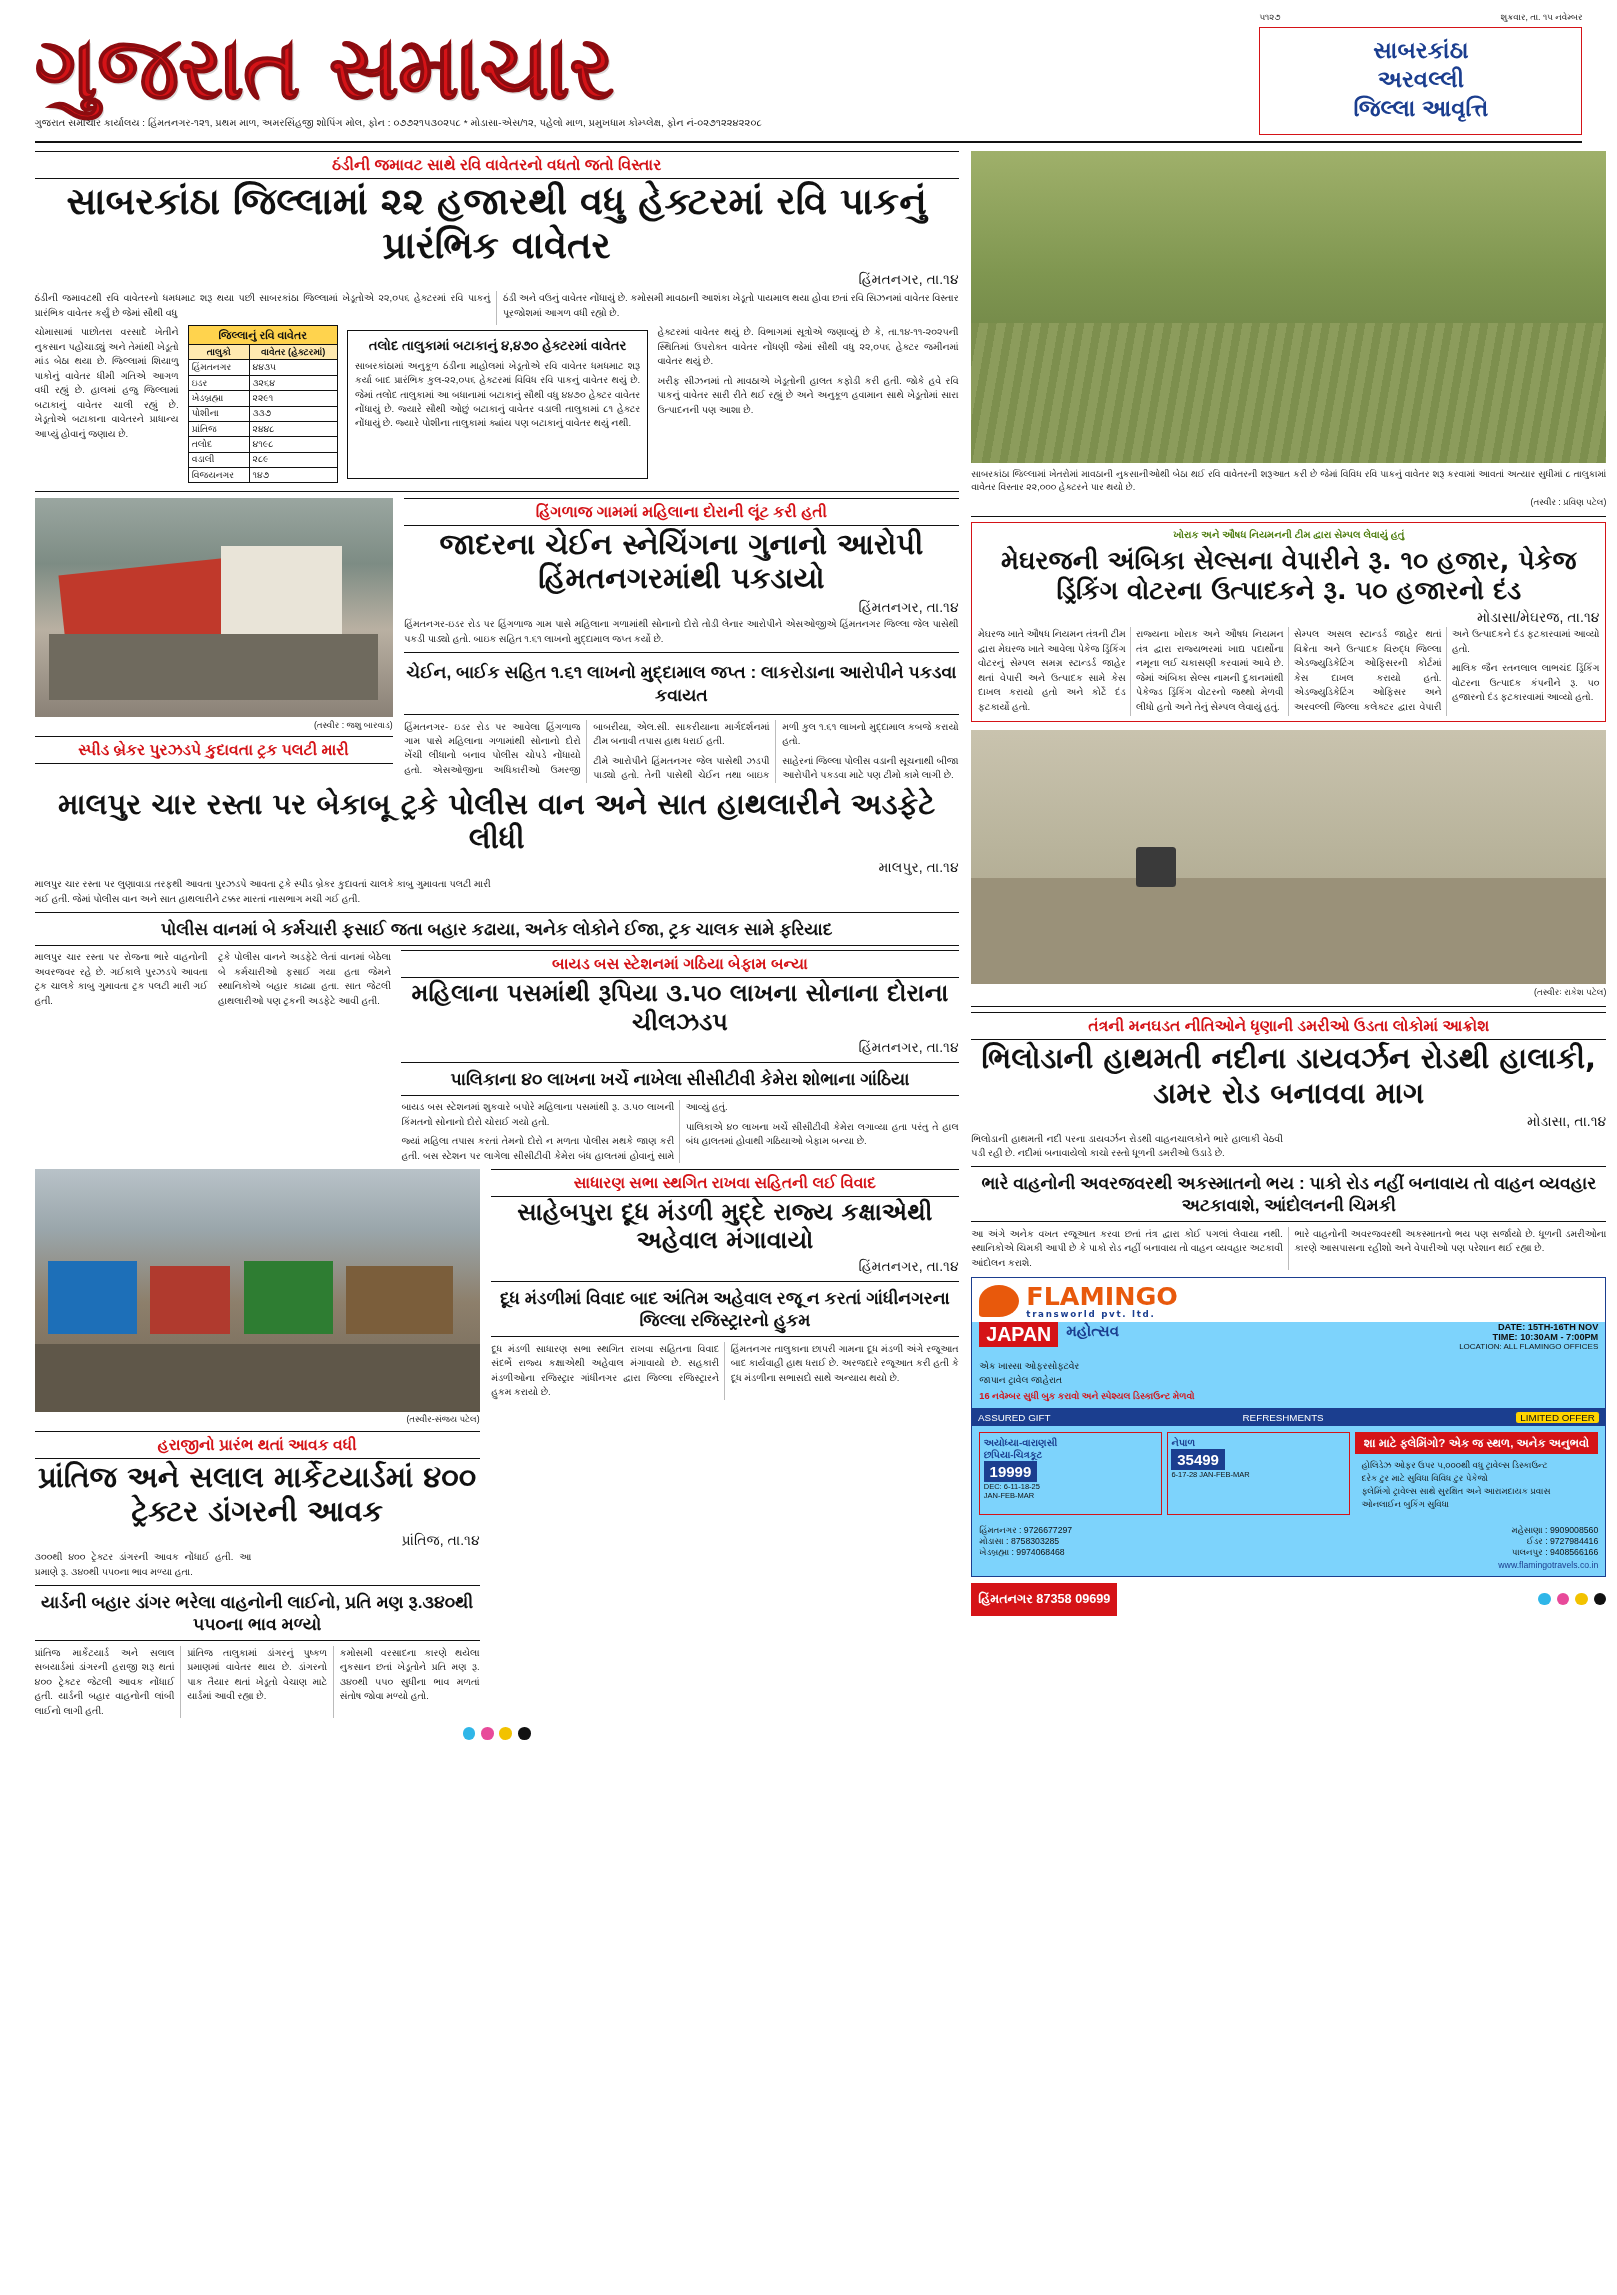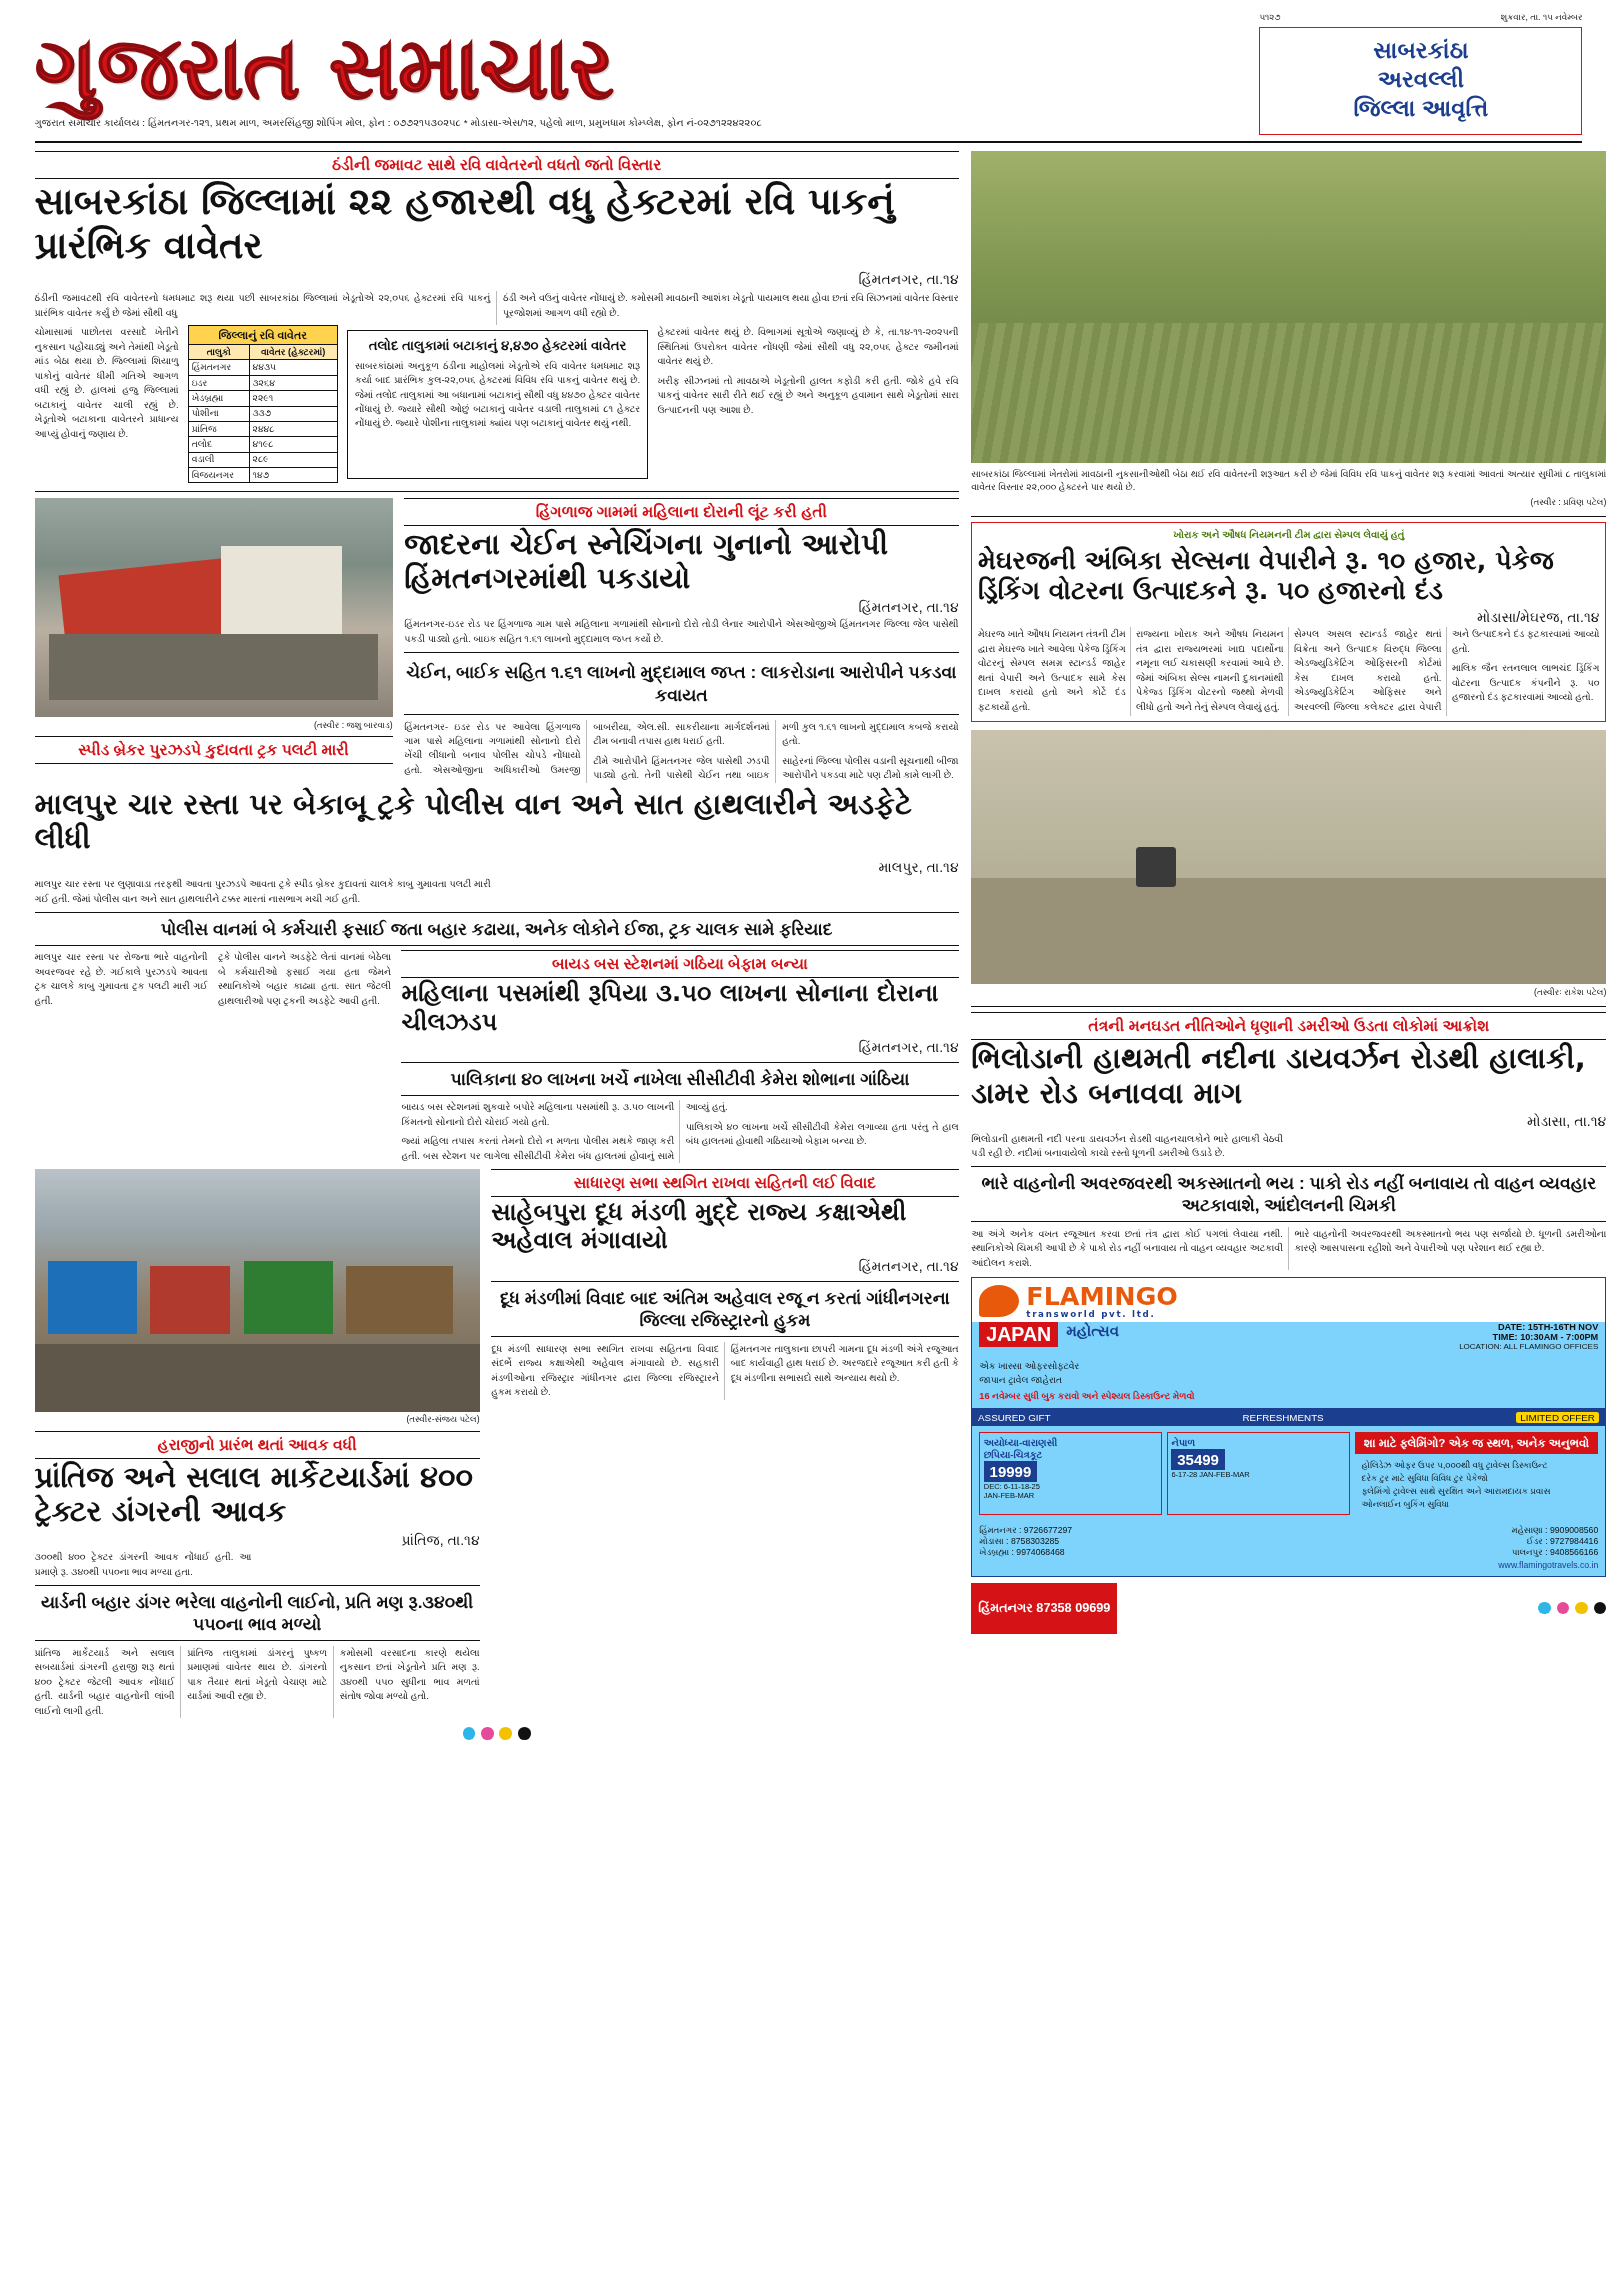--- a/index.html
+++ b/index.html
@@ -44,21 +44,21 @@
 
   
   .content { display: grid; grid-template-columns: 924px 635px; gap: 12.7px; padding: 8px 11.6px 0 11.6px; }
   .colL { }
   .colR { }
   .kicker {
     font-size: 15.6px; color:#d51317; text-align:center; font-weight:700;
     border-top:1.2px solid #111; border-bottom:1.2px solid #111; padding: 4px 0; margin-bottom: 1px;
   }
   .headline {
-    font-size: 37px; line-height:1.18; text-align:left; font-weight:700; color:#111;
+    font-size: 37px; line-height:1.18; text-align:center; font-weight:700; color:#111;
     font-family: "DejaVu Sans", sans-serif;
   }
   .headline.small { font-size: 29px; }
   .headline.xsmall { font-size: 24px; }
   .subhead {
     font-size: 19.6px; font-weight:700; text-align:center; line-height:1.3; color:#111;
     border-top:1.2px solid #111; border-bottom:1.2px solid #111; padding:5.8px 0; margin:7px 0;
   }
   .deck {
     font-size: 17.3px; font-weight:700; text-align:center; line-height:1.3; color:#111;
@@ -416,21 +416,21 @@
           </div>
           <div class="ad-line">
             <span>ખેડબ્રહ્મા : 9974068468</span>
             <span>પાલનપુર : 9408566166</span>
           </div>
           <div style="text-align:right;color:#1b3e8f;font-size:8.7px;margin-top:2.3px;">www.flamingotravels.co.in</div>
         </div>
       </div>
 
       <div style="display:flex;align-items:center;justify-content:space-between;margin-top:5.8px;">
-        <div style="background:#d51317;color:#fff;font-weight:700;font-size:12.7px;padding:18px 7px;">હિંમતનગર 87358 09699</div>
+        <div style="background:#d51317;color:#fff;font-weight:700;font-size:12.7px;padding:9px 7px;">હિંમતનગર 87358 09699</div>
         <div class="dots" style="padding:0;">
           <span class="dot" style="background:#2fb6e8"></span>
           <span class="dot" style="background:#e84a9a"></span>
           <span class="dot" style="background:#f2c200"></span>
           <span class="dot" style="background:#111111"></span>
         </div>
       </div>
 
     </div>
   </div>

